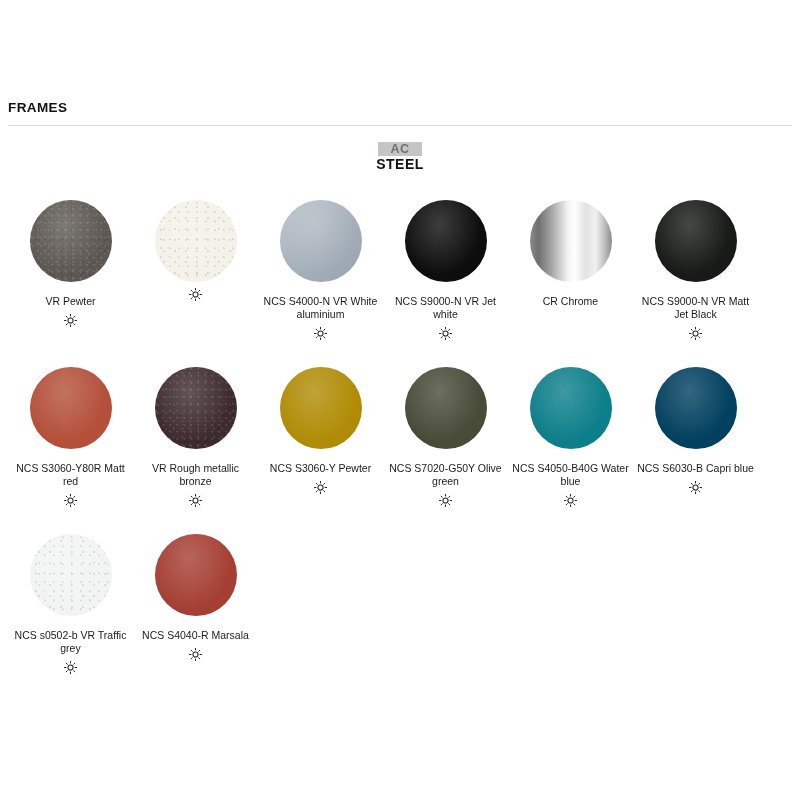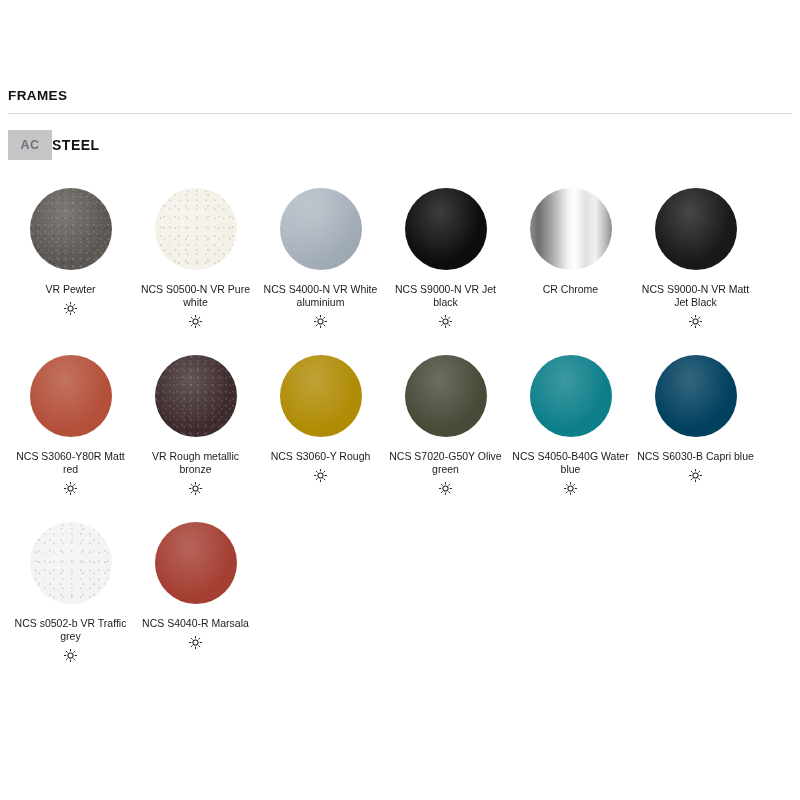--- a/index.html
+++ b/index.html
@@ -12,21 +12,21 @@
     height: 800px;
     font-family: "Liberation Sans", sans-serif;
     color: #000000;
     overflow: hidden;
   }
   .page {
     position: relative;
     width: 800px;
     height: 800px;
     box-sizing: border-box;
-    padding: 0 8px;
+    padding: 12px 8px;
   }
 
   
   .section-title {
     font-size: 13.5px;
     font-weight: bold;
     letter-spacing: 0.4px;
     color: #111111;
     padding-top: 88px;
     padding-left: 0px;
@@ -37,20 +37,21 @@
     border-top: 1px solid #d9d9d9;
     width: 784px;
   }
 
   
   .category-row {
     display: flex;
     align-items: center;
     margin-top: 16px;
     height: 30px;
+    flex-direction: column;
   }
   .category-code {
     width: 44px;
     height: 30px;
     background: #c3c5c7;
     color: #6f7174;
     font-size: 12.5px;
     font-weight: bold;
     letter-spacing: 0.5px;
     display: flex;
@@ -156,21 +157,20 @@
             <line x1="12.00" y1="5.40" x2="12.00" y2="1.60" stroke="#2b2b2b" stroke-width="1.6" stroke-linecap="butt"></line>
             <line x1="16.67" y1="7.33" x2="19.35" y2="4.65" stroke="#2b2b2b" stroke-width="1.6" stroke-linecap="butt"></line>
           </svg>
         </div>
       </div>
       <div class="swatch-cell">
         <div class="swatch-disc" style="background: rgb(244, 241, 232);">
           <div class="tex"></div>
           <div class="sheen"></div>
         </div>
-        <div class="swatch-label">NCS S0500-N VR Pure white</div>
         <div class="sun-wrap">
           <svg width="15" height="15" viewBox="0 0 24 24" class="sun-icon">
             <circle cx="12" cy="12" r="4.1" fill="none" stroke="#2b2b2b" stroke-width="1.7"></circle>
             <line x1="18.60" y1="12.00" x2="22.40" y2="12.00" stroke="#2b2b2b" stroke-width="1.6" stroke-linecap="butt"></line>
             <line x1="16.67" y1="16.67" x2="19.35" y2="19.35" stroke="#2b2b2b" stroke-width="1.6" stroke-linecap="butt"></line>
             <line x1="12.00" y1="18.60" x2="12.00" y2="22.40" stroke="#2b2b2b" stroke-width="1.6" stroke-linecap="butt"></line>
             <line x1="7.33" y1="16.67" x2="4.65" y2="19.35" stroke="#2b2b2b" stroke-width="1.6" stroke-linecap="butt"></line>
             <line x1="5.40" y1="12.00" x2="1.60" y2="12.00" stroke="#2b2b2b" stroke-width="1.6" stroke-linecap="butt"></line>
             <line x1="7.33" y1="7.33" x2="4.65" y2="4.65" stroke="#2b2b2b" stroke-width="1.6" stroke-linecap="butt"></line>
             <line x1="12.00" y1="5.40" x2="12.00" y2="1.60" stroke="#2b2b2b" stroke-width="1.6" stroke-linecap="butt"></line>
@@ -194,21 +194,21 @@
             <line x1="7.33" y1="7.33" x2="4.65" y2="4.65" stroke="#2b2b2b" stroke-width="1.6" stroke-linecap="butt"></line>
             <line x1="12.00" y1="5.40" x2="12.00" y2="1.60" stroke="#2b2b2b" stroke-width="1.6" stroke-linecap="butt"></line>
             <line x1="16.67" y1="7.33" x2="19.35" y2="4.65" stroke="#2b2b2b" stroke-width="1.6" stroke-linecap="butt"></line>
           </svg>
         </div>
       </div>
       <div class="swatch-cell">
         <div class="swatch-disc" style="background: rgb(13, 13, 13);">
           <div class="sheen"></div>
         </div>
-        <div class="swatch-label">NCS S9000-N VR Jet black</div>
+        <div class="swatch-label">NCS S9000-N VR Jet white</div>
         <div class="sun-wrap">
           <svg width="15" height="15" viewBox="0 0 24 24" class="sun-icon">
             <circle cx="12" cy="12" r="4.1" fill="none" stroke="#2b2b2b" stroke-width="1.7"></circle>
             <line x1="18.60" y1="12.00" x2="22.40" y2="12.00" stroke="#2b2b2b" stroke-width="1.6" stroke-linecap="butt"></line>
             <line x1="16.67" y1="16.67" x2="19.35" y2="19.35" stroke="#2b2b2b" stroke-width="1.6" stroke-linecap="butt"></line>
             <line x1="12.00" y1="18.60" x2="12.00" y2="22.40" stroke="#2b2b2b" stroke-width="1.6" stroke-linecap="butt"></line>
             <line x1="7.33" y1="16.67" x2="4.65" y2="19.35" stroke="#2b2b2b" stroke-width="1.6" stroke-linecap="butt"></line>
             <line x1="5.40" y1="12.00" x2="1.60" y2="12.00" stroke="#2b2b2b" stroke-width="1.6" stroke-linecap="butt"></line>
             <line x1="7.33" y1="7.33" x2="4.65" y2="4.65" stroke="#2b2b2b" stroke-width="1.6" stroke-linecap="butt"></line>
             <line x1="12.00" y1="5.40" x2="12.00" y2="1.60" stroke="#2b2b2b" stroke-width="1.6" stroke-linecap="butt"></line>
@@ -276,21 +276,21 @@
             <line x1="7.33" y1="7.33" x2="4.65" y2="4.65" stroke="#2b2b2b" stroke-width="1.6" stroke-linecap="butt"></line>
             <line x1="12.00" y1="5.40" x2="12.00" y2="1.60" stroke="#2b2b2b" stroke-width="1.6" stroke-linecap="butt"></line>
             <line x1="16.67" y1="7.33" x2="19.35" y2="4.65" stroke="#2b2b2b" stroke-width="1.6" stroke-linecap="butt"></line>
           </svg>
         </div>
       </div>
       <div class="swatch-cell">
         <div class="swatch-disc" style="background: rgb(176, 140, 6);">
           <div class="sheen"></div>
         </div>
-        <div class="swatch-label">NCS S3060-Y Rough</div>
+        <div class="swatch-label">NCS S3060-Y Pewter</div>
         <div class="sun-wrap">
           <svg width="15" height="15" viewBox="0 0 24 24" class="sun-icon">
             <circle cx="12" cy="12" r="4.1" fill="none" stroke="#2b2b2b" stroke-width="1.7"></circle>
             <line x1="18.60" y1="12.00" x2="22.40" y2="12.00" stroke="#2b2b2b" stroke-width="1.6" stroke-linecap="butt"></line>
             <line x1="16.67" y1="16.67" x2="19.35" y2="19.35" stroke="#2b2b2b" stroke-width="1.6" stroke-linecap="butt"></line>
             <line x1="12.00" y1="18.60" x2="12.00" y2="22.40" stroke="#2b2b2b" stroke-width="1.6" stroke-linecap="butt"></line>
             <line x1="7.33" y1="16.67" x2="4.65" y2="19.35" stroke="#2b2b2b" stroke-width="1.6" stroke-linecap="butt"></line>
             <line x1="5.40" y1="12.00" x2="1.60" y2="12.00" stroke="#2b2b2b" stroke-width="1.6" stroke-linecap="butt"></line>
             <line x1="7.33" y1="7.33" x2="4.65" y2="4.65" stroke="#2b2b2b" stroke-width="1.6" stroke-linecap="butt"></line>
             <line x1="12.00" y1="5.40" x2="12.00" y2="1.60" stroke="#2b2b2b" stroke-width="1.6" stroke-linecap="butt"></line>

